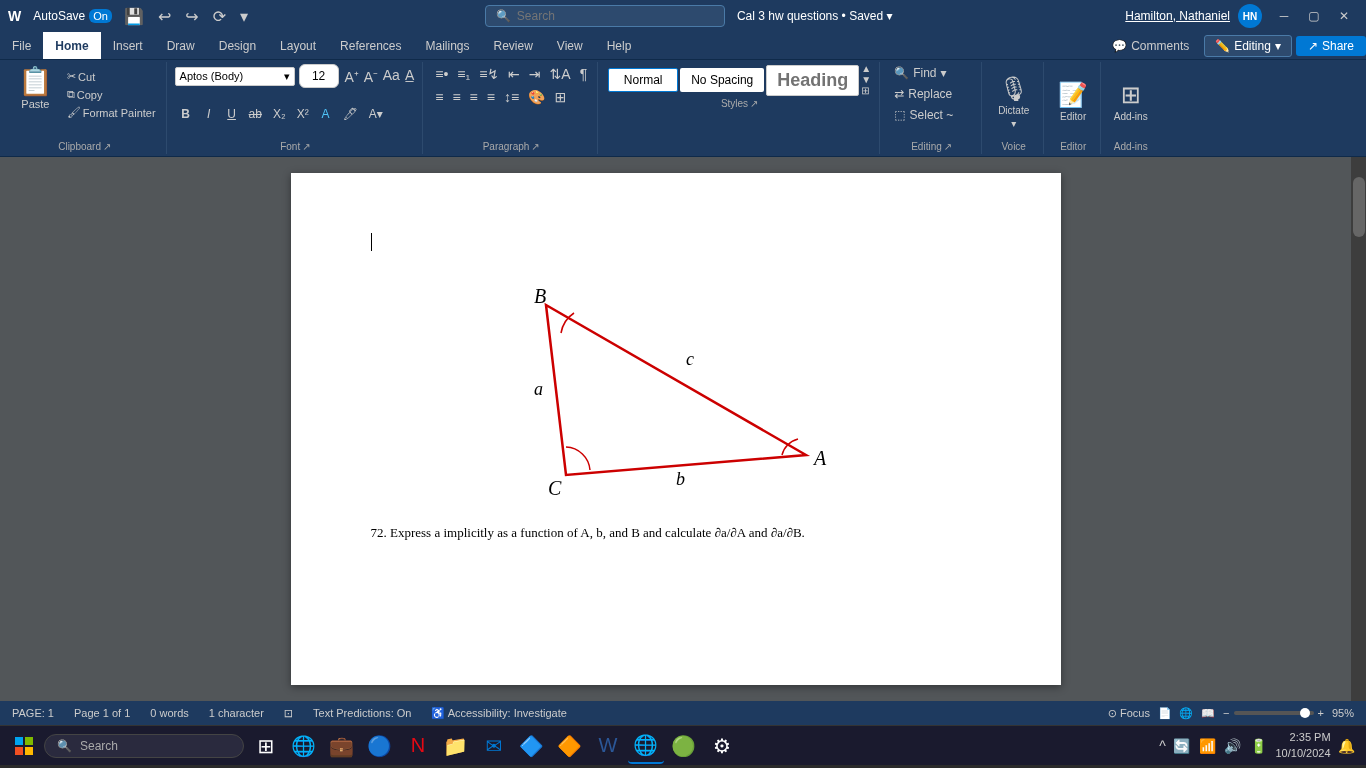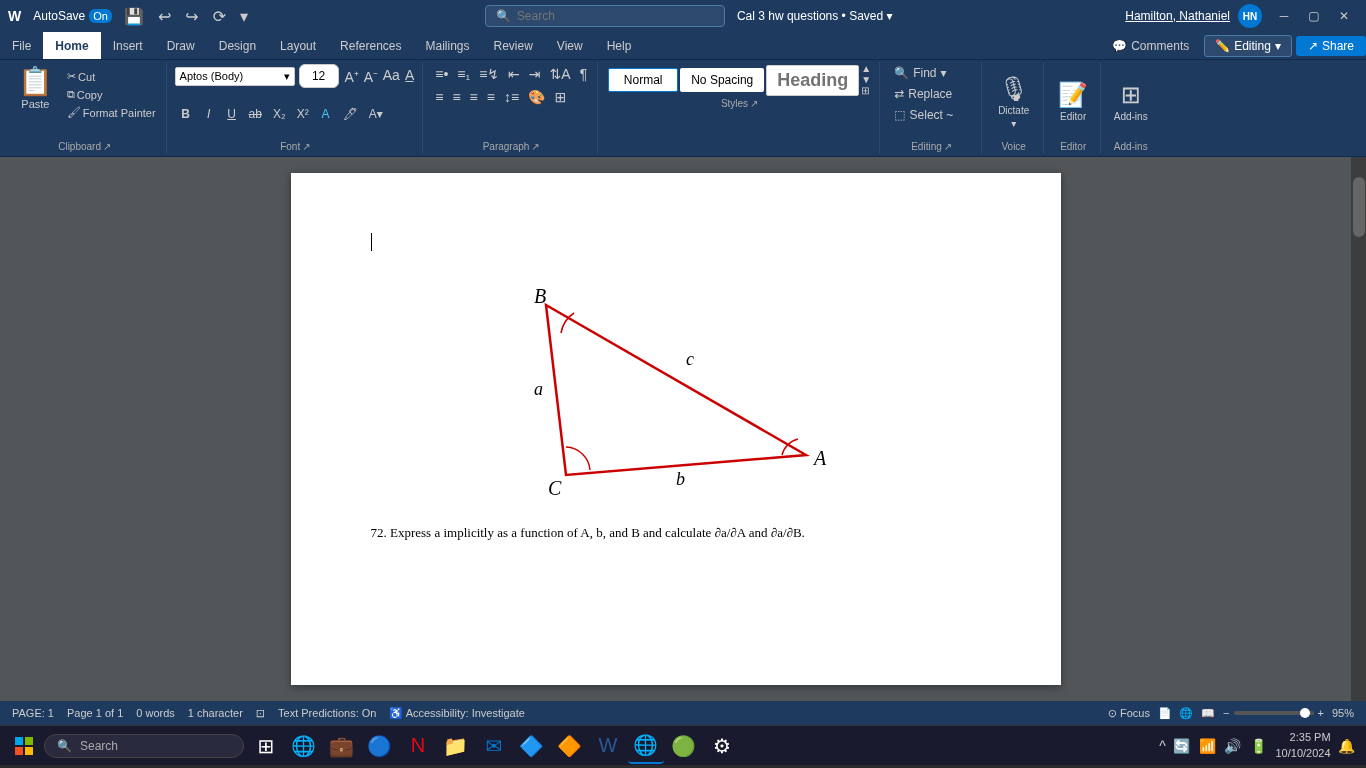--- a/index.html
+++ b/index.html
@@ -155,21 +155,21 @@
     .text-cursor { display: inline-block; width: 1px; height: 18px; background: #000; animation: blink 1s infinite; vertical-align: middle; margin-right: 1px; }
     @keyframes blink { 0%,50% { opacity: 1; } 51%,100% { opacity: 0; } }
 
     .triangle-container { display: flex; justify-content: center; margin: 20px 0; }
 
     .doc-problem { font-size: 13px; font-family: Liberation Serif, serif; color: #000; }
 
     
     .statusbar {
       height: 24px; background: #1e3a5f; display: flex; align-items: center;
-      padding: 0 12px; gap: 13px; font-size: 11px; color: #ccc;
+      padding: 0 12px; gap: 20px; font-size: 11px; color: #ccc;
     }
     .statusbar-right { margin-left: auto; display: flex; align-items: center; gap: 8px; }
     .zoom-control { display: flex; align-items: center; gap: 4px; }
     .zoom-slider { width: 80px; height: 4px; background: #555; border-radius: 2px; position: relative; cursor: pointer; }
     .zoom-slider-thumb { width: 10px; height: 10px; background: #fff; border-radius: 50%; position: absolute; top: -3px; right: 4px; cursor: pointer; }
 
     
     .taskbar {
       height: 40px; background: #1a1a2e; display: flex; align-items: center;
       padding: 0 8px; gap: 4px; border-top: 1px solid #333;

